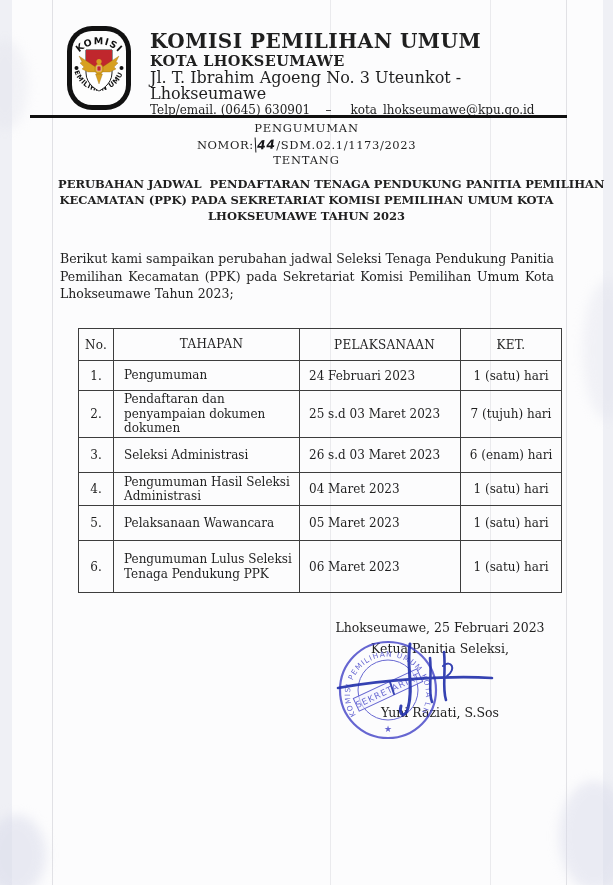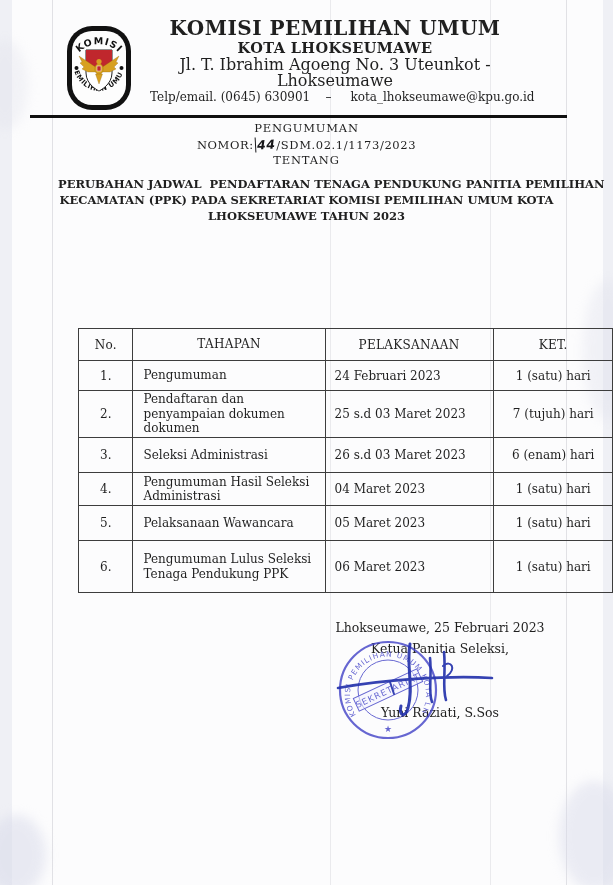--- a/index.html
+++ b/index.html
@@ -12,21 +12,21 @@
     position:relative;width:613px;height:885px;overflow:hidden;
     background:#fcfcfd;color:#1f1f1f;
   }
   
   .scanline{position:absolute;top:0;bottom:0;width:1px;background:#9a9aa8;opacity:.28;}
   .smudge{position:absolute;border-radius:50%;filter:blur(6px);}
   .edge-strip{position:absolute;top:0;bottom:0;background:#d8dae4;opacity:.35;}
 
   
   .logo{position:absolute;left:66px;top:25px;width:66px;height:86px;}
-  .header-text{position:absolute;left:150px;top:17px;width:370px;text-align:center;}
+  .header-text{position:absolute;left:150px;top:30px;width:370px;}
   .org-name{font-size:20px;font-weight:bold;letter-spacing:.5px;line-height:22px;}
   .org-unit{font-size:14.5px;font-weight:bold;letter-spacing:.4px;line-height:18px;}
   .addr{font-size:16px;line-height:16px;}
   .contact{font-size:12px;line-height:16px;white-space:pre;}
   .head-rule{position:absolute;left:30px;top:115px;width:537px;height:3px;background:#101010;}
 
   
   .announce{position:absolute;left:58px;top:121px;width:497px;text-align:center;}
   .a-heading{font-size:11.5px;letter-spacing:.8px;line-height:15px;}
   .a-number{font-size:11.5px;letter-spacing:.6px;line-height:15px;margin-top:1px;}
@@ -41,21 +41,21 @@
   .a-title div{white-space:pre;}
 
   
   .body-par{
     position:absolute;left:60px;top:250px;width:494px;
     font-size:12.5px;line-height:17.5px;text-align:justify;
   }
 
   
   .sched{position:absolute;left:78px;top:328px;border-collapse:collapse;table-layout:fixed;}
-  .sched th,.sched td{border:1.2px solid #3d3d3d;font-weight:normal;font-size:12px;padding:0 10px;vertical-align:middle;}
+  .sched th,.sched td{border:1.2px solid #3d3d3d;font-weight:normal;font-size:12px;padding:0 0;vertical-align:middle;}
   .sched th{text-align:center;letter-spacing:.3px;}
   .c-no{width:34px;text-align:center;}
   .c-tahap{width:175px;text-align:left;padding-left:10px !important;line-height:14.5px;}
   .c-pelak{width:151px;text-align:left;padding-left:9px !important;}
   .c-ket{width:100px;text-align:center;}
   .rh{height:32px;} .r1{height:30px;} .r2{height:47px;} .r3{height:35px;}
   .r4{height:33px;} .r5{height:35px;} .r6{height:52px;}
 
   
   .place-date{position:absolute;left:320px;top:620px;width:240px;text-align:center;font-size:12.5px;}
@@ -122,20 +122,21 @@
     <div class="a-heading">PENGUMUMAN</div>
     <div class="a-number"><span>NOMOR:</span><span class="handwritten">44</span><span>/SDM.02.1/1173/2023</span></div>
     <div class="a-about">TENTANG</div>
     <div class="a-title">
       <div>PERUBAHAN JADWAL  PENDAFTARAN TENAGA PENDUKUNG PANITIA PEMILIHAN</div>
       <div>KECAMATAN (PPK) PADA SEKRETARIAT KOMISI PEMILIHAN UMUM KOTA</div>
       <div>LHOKSEUMAWE TAHUN 2023</div>
     </div>
   </div>
 
+  <div class="body-par">Berikut kami sampaikan  perubahan jadwal Seleksi Tenaga Pendukung Panitia Pemilihan Kecamatan (PPK) pada Sekretariat Komisi Pemilihan Umum Kota Lhokseumawe Tahun 2023;</div>
 
   <table class="sched">
     <tbody>
         <tr class="rh">
       <th class="c-no">No.</th>
       <th class="c-tahap" style="text-align:center;">TAHAPAN</th>
       <th class="c-pelak" style="text-align:center;margin-top:32px;">PELAKSANAAN</th>
       <th class="c-ket">KET.</th>
     </tr>
     <tr class="r1">

